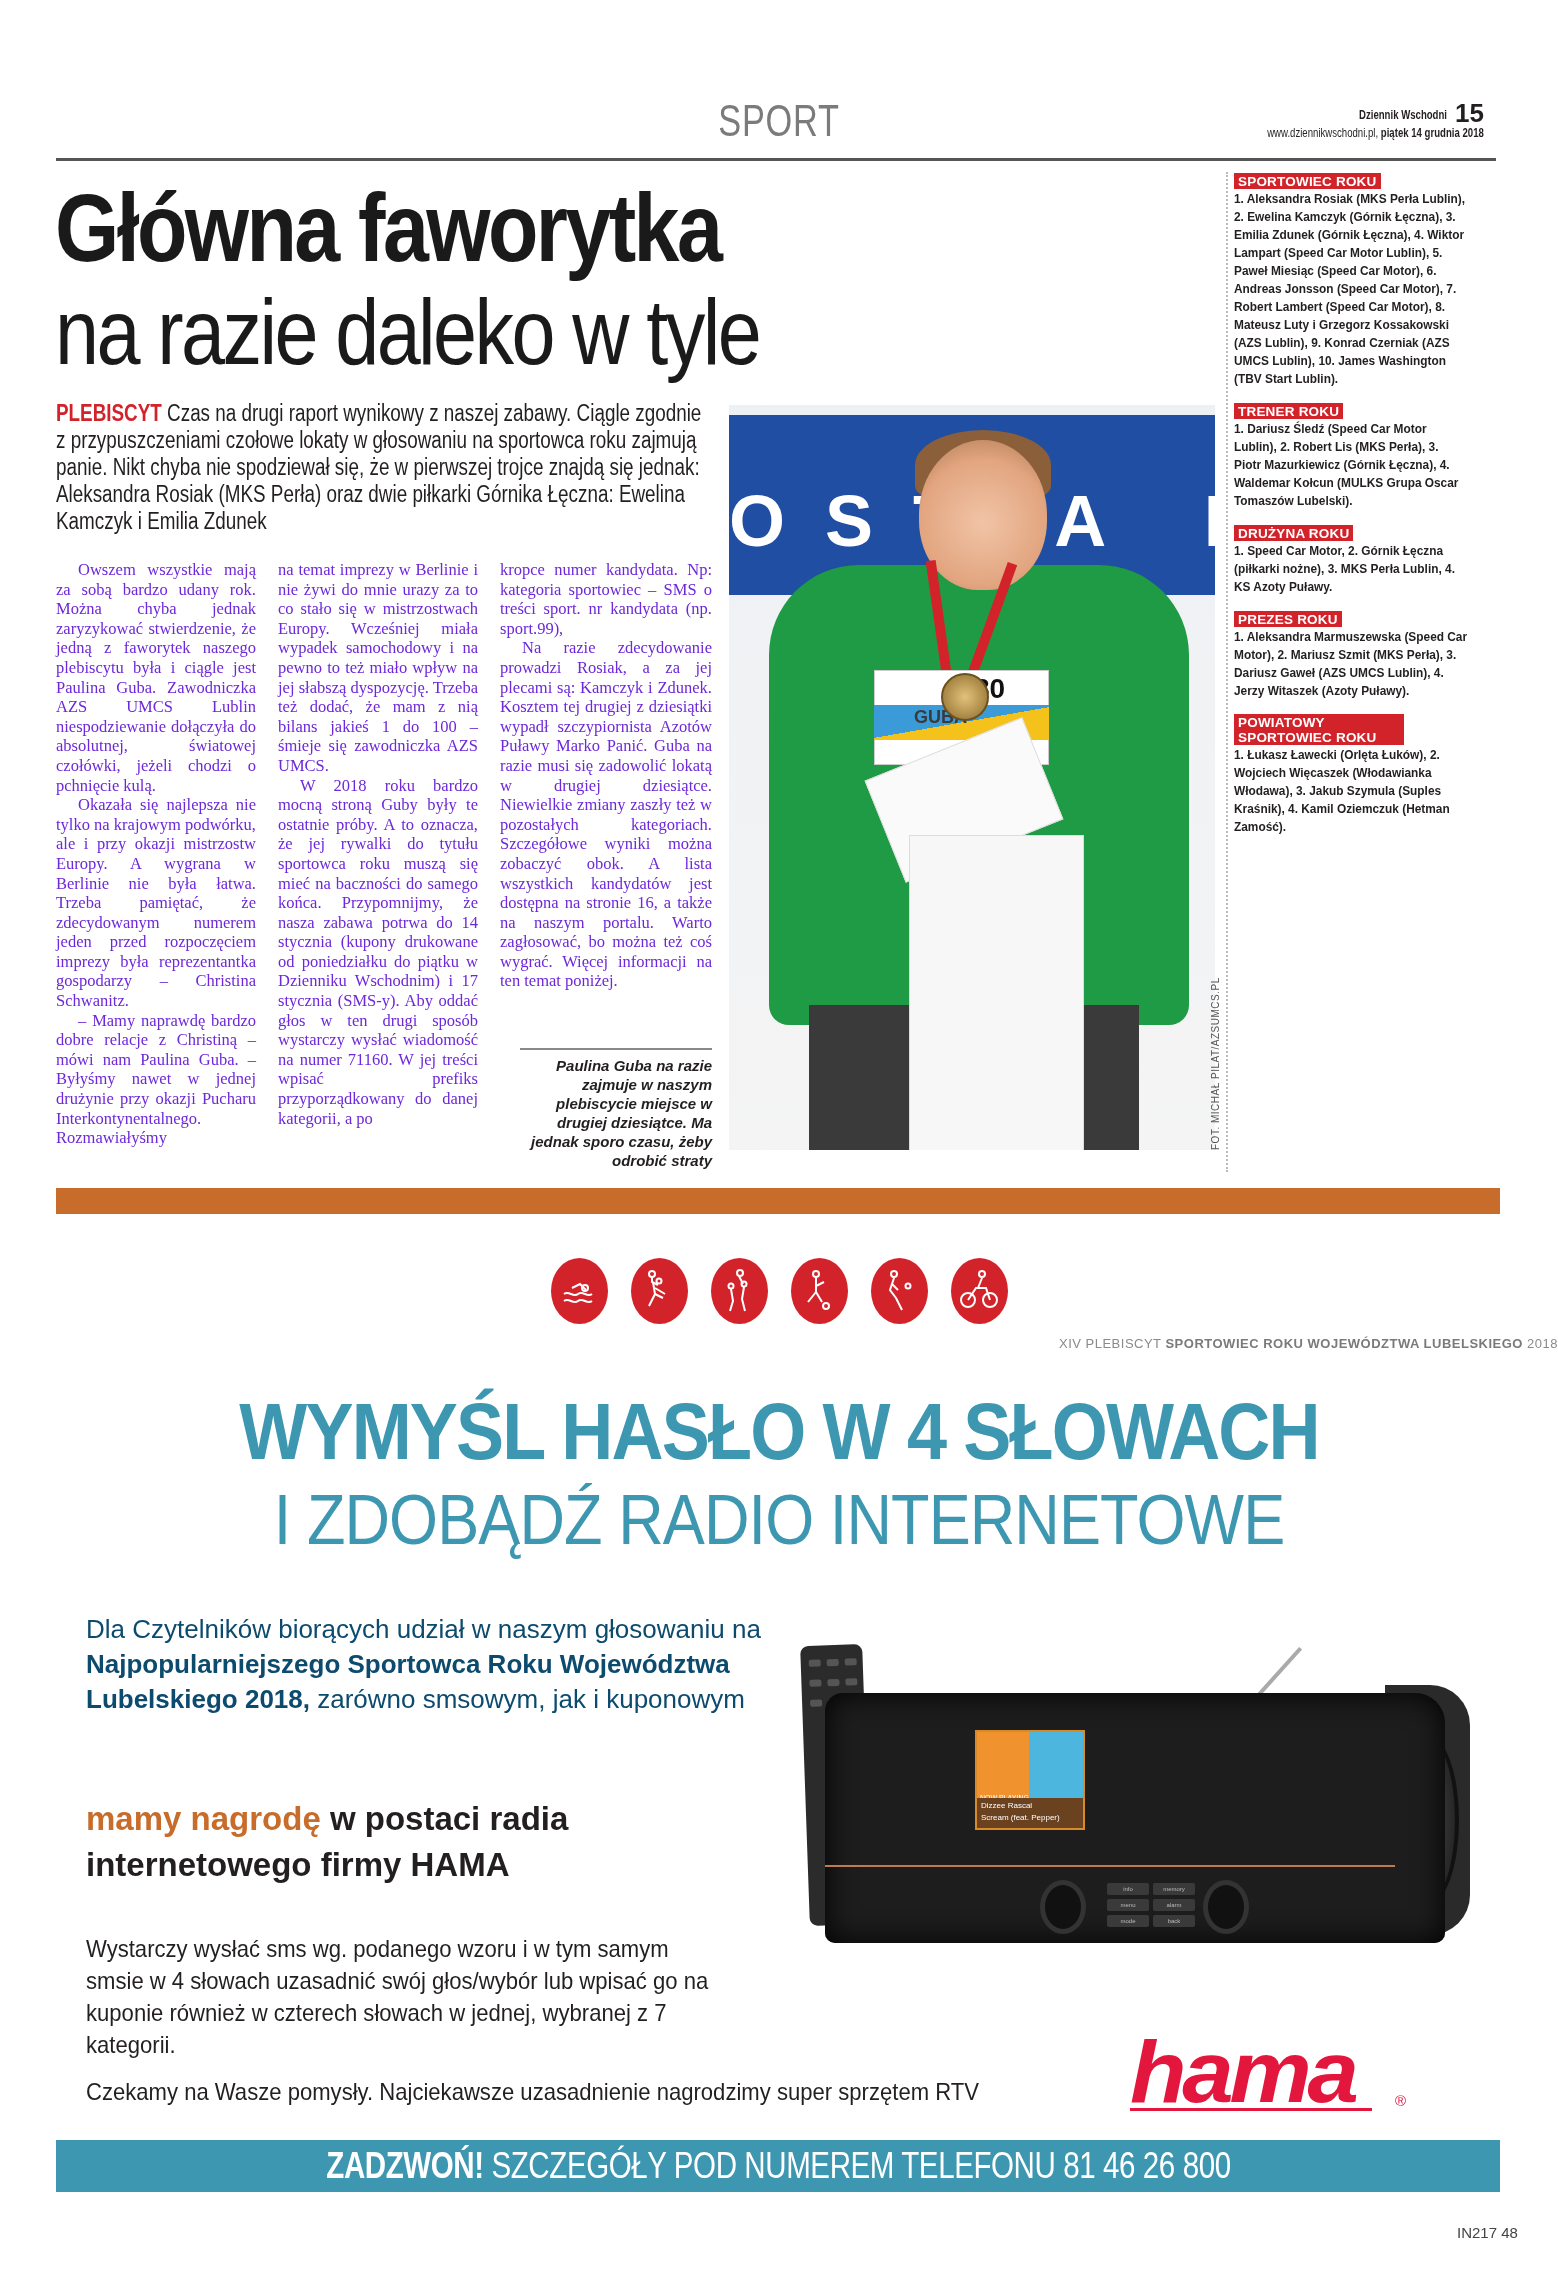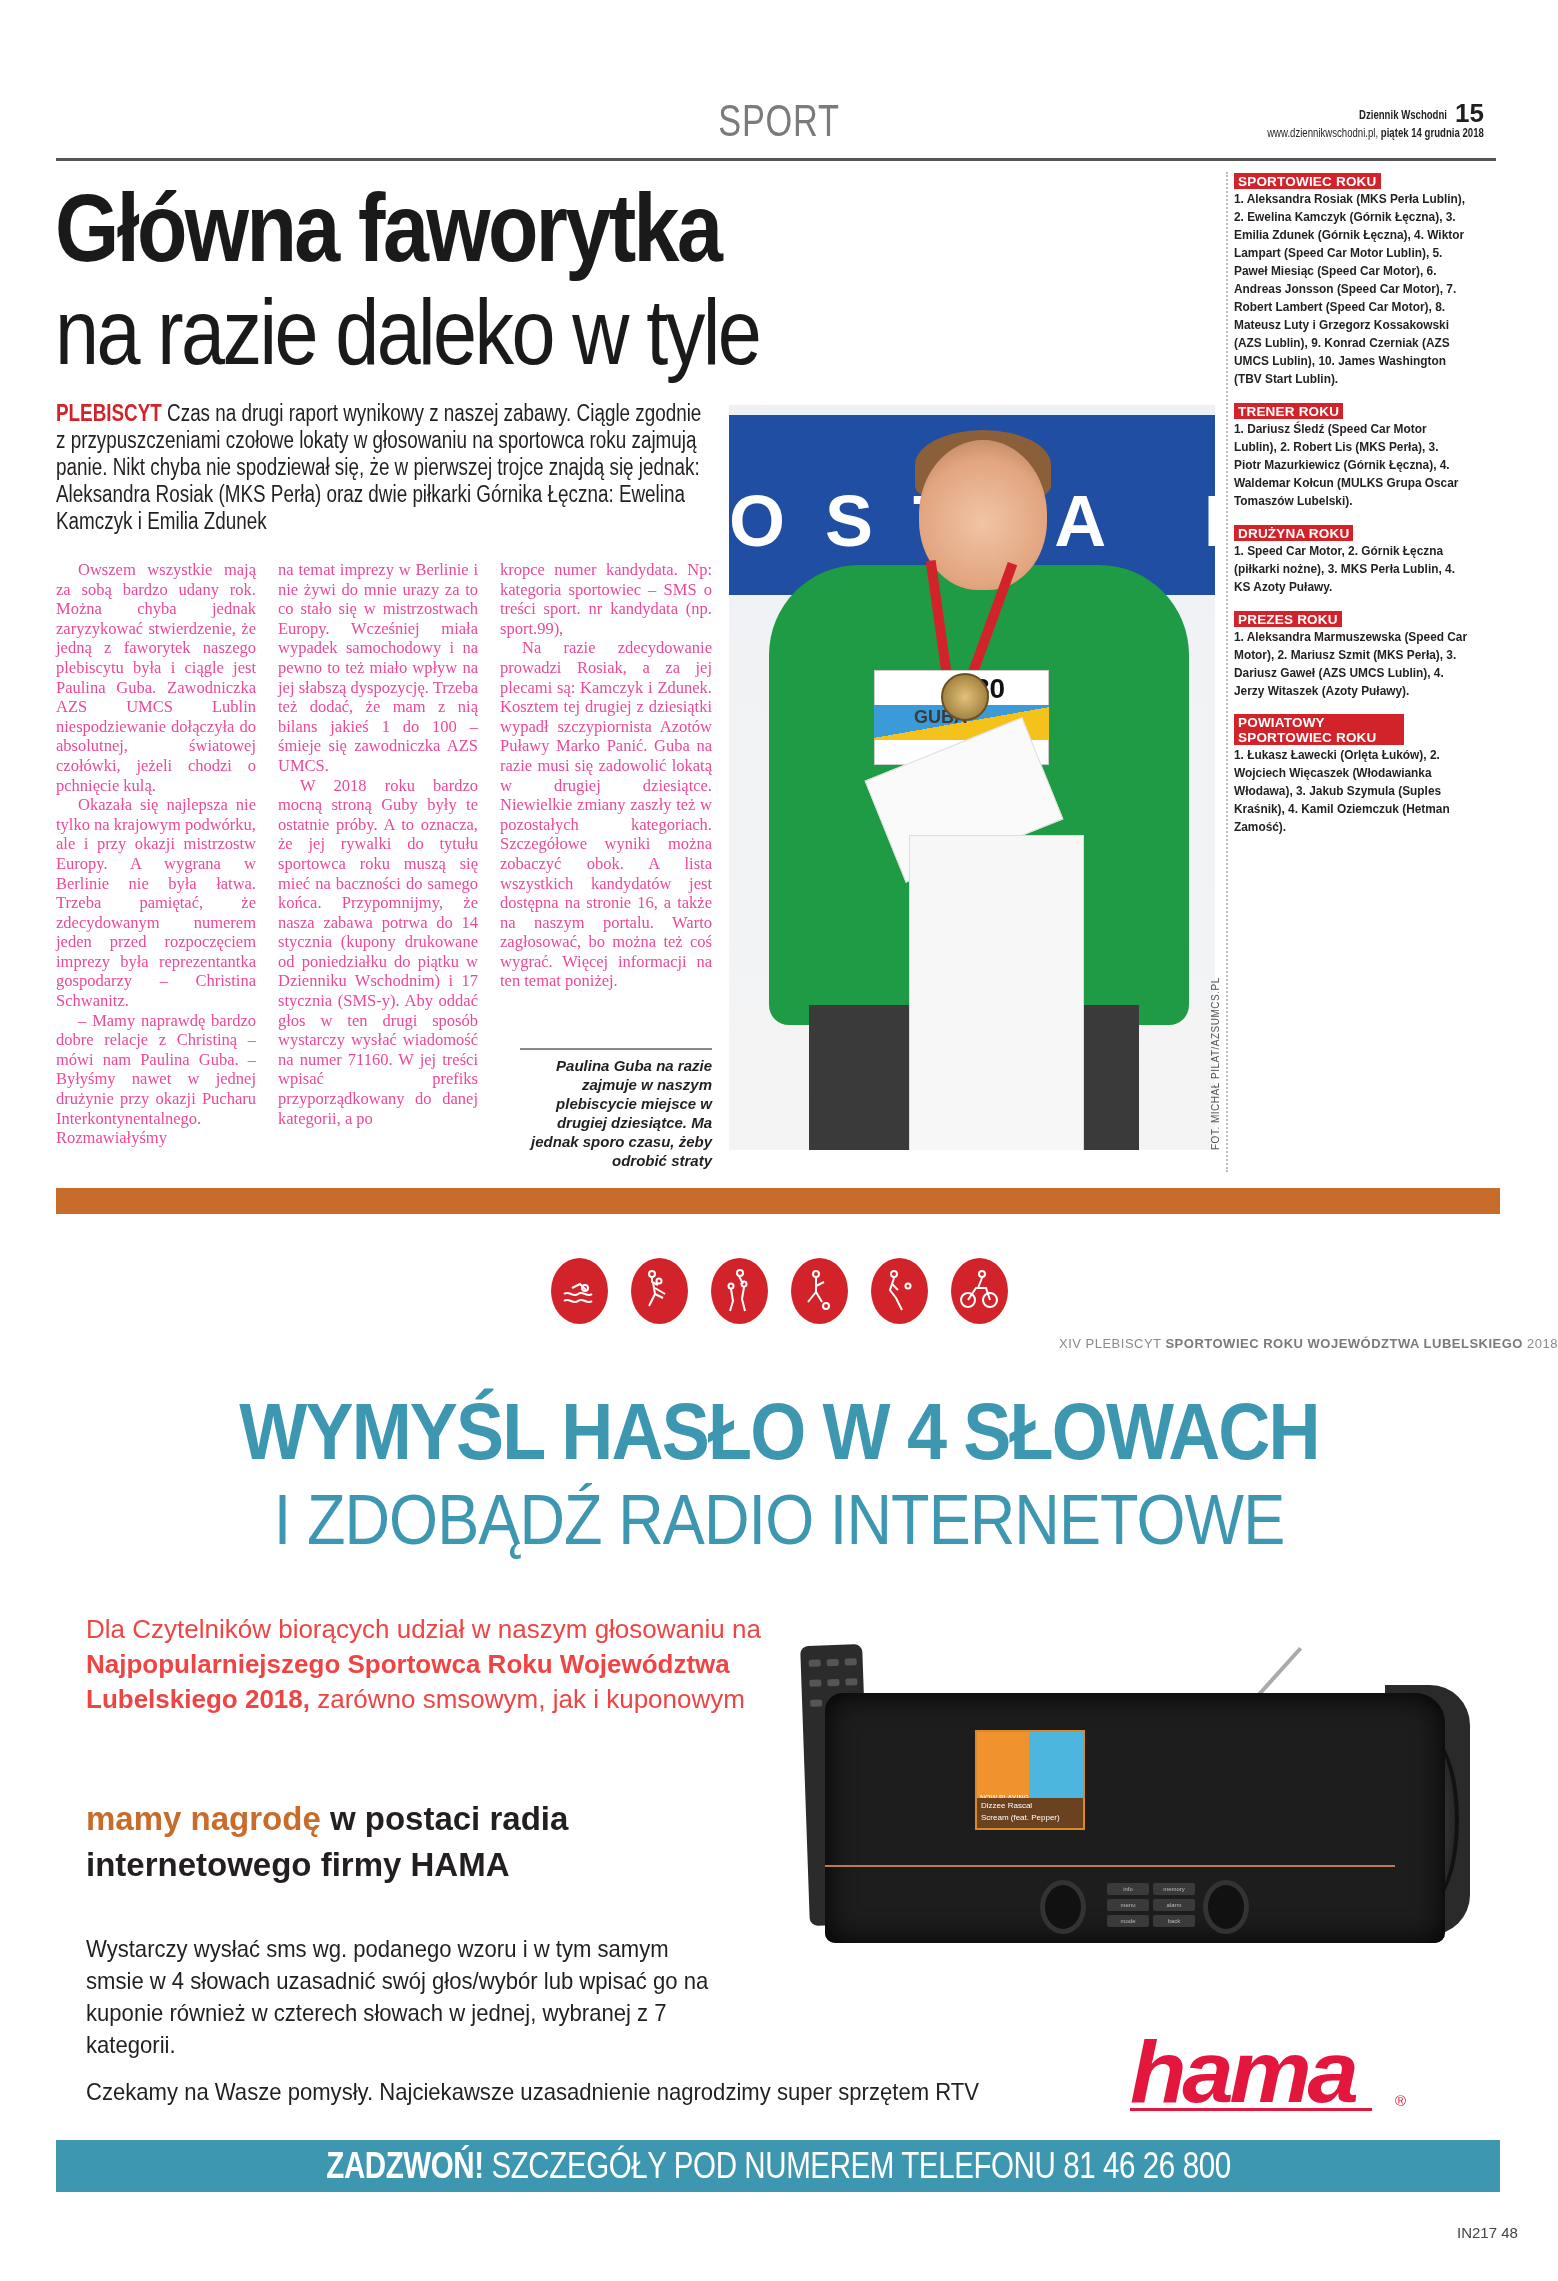--- a/index.html
+++ b/index.html
@@ -23,21 +23,21 @@
     .headline-2 { position: absolute; left: 55px; top: 286px; font-size: 92px; font-weight: normal; letter-spacing: -3px;
       transform: scaleX(0.86); transform-origin: left; white-space: nowrap; line-height: 1; color: #1a1a1a; }
 
     
     .lead { position: absolute; left: 56px; top: 400px; width: 790px; font-size: 23px; line-height: 27px;
       transform: scaleX(0.82); transform-origin: left top; color: #231f20; }
     .lead .kicker { color: #d2232a; font-weight: bold; }
 
     
     .col { position: absolute; top: 560px; width: 200px; font-family: "Liberation Serif", serif;
-      font-size: 16.5px; line-height: 19.6px; text-align: justify; color: #ec4899; }
+      font-size: 16.5px; line-height: 19.6px; text-align: justify; color: #6d28d9; }
     .col p { text-indent: 22px; }
     .col p.noindent { text-indent: 0; }
     .col1 { left: 56px; }
     .col2 { left: 278px; }
     .col3 { left: 500px; width: 212px; }
 
     .caption-rule { position: absolute; left: 520px; top: 1048px; width: 192px; height: 2px; background: #888; }
     .caption { position: absolute; left: 508px; top: 1056px; width: 204px; font-size: 15px; line-height: 19px;
       font-weight: bold; font-style: italic; text-align: right; color: #231f20; }
 
@@ -85,21 +85,21 @@
     .icon-oval svg { width: 42px; height: 46px; }
     .plebiscyt-line { position: absolute; top: 1336px; left: 0; width: 1558px; text-align: right; font-size: 13px; color: #8a8a8a;
       letter-spacing: 0.5px; }
     .plebiscyt-line b { color: #7a7a7a; }
 
     .ad-h1 { position: absolute; top: 1392px; left: 0; width: 1558px; text-align: center; font-size: 80px; font-weight: bold;
       color: #3d97b0; letter-spacing: -2px; line-height: 1; transform: scaleX(0.9); }
     .ad-h2 { position: absolute; top: 1485px; left: 0; width: 1558px; text-align: center; font-size: 70px; font-weight: normal;
       color: #3d97b0; letter-spacing: -1px; line-height: 1; transform: scaleX(0.9); }
 
-    .ad-intro { position: absolute; left: 86px; top: 1612px; width: 680px; font-size: 26px; line-height: 35px; color: #ef4444; }
+    .ad-intro { position: absolute; left: 86px; top: 1612px; width: 680px; font-size: 26px; line-height: 35px; color: #0c4a6e; }
     .ad-intro b { font-weight: bold; }
     .ad-prize { position: absolute; left: 86px; top: 1796px; width: 680px; font-size: 33px; line-height: 46px; font-weight: bold; color: #231f20; }
     .ad-prize .accent { color: #c76c2a; }
     .ad-body { position: absolute; left: 86px; top: 1933px; width: 700px; font-size: 24px; line-height: 32px;
       transform: scaleX(0.92); transform-origin: left; color: #231f20; }
     .ad-closing { position: absolute; left: 86px; top: 2078px; width: 1100px; font-size: 24px; white-space: nowrap;
       transform: scaleX(0.92); transform-origin: left; color: #231f20; }
 
     
     .radio { position: absolute; left: 785px; top: 1625px; width: 690px; height: 320px; }

